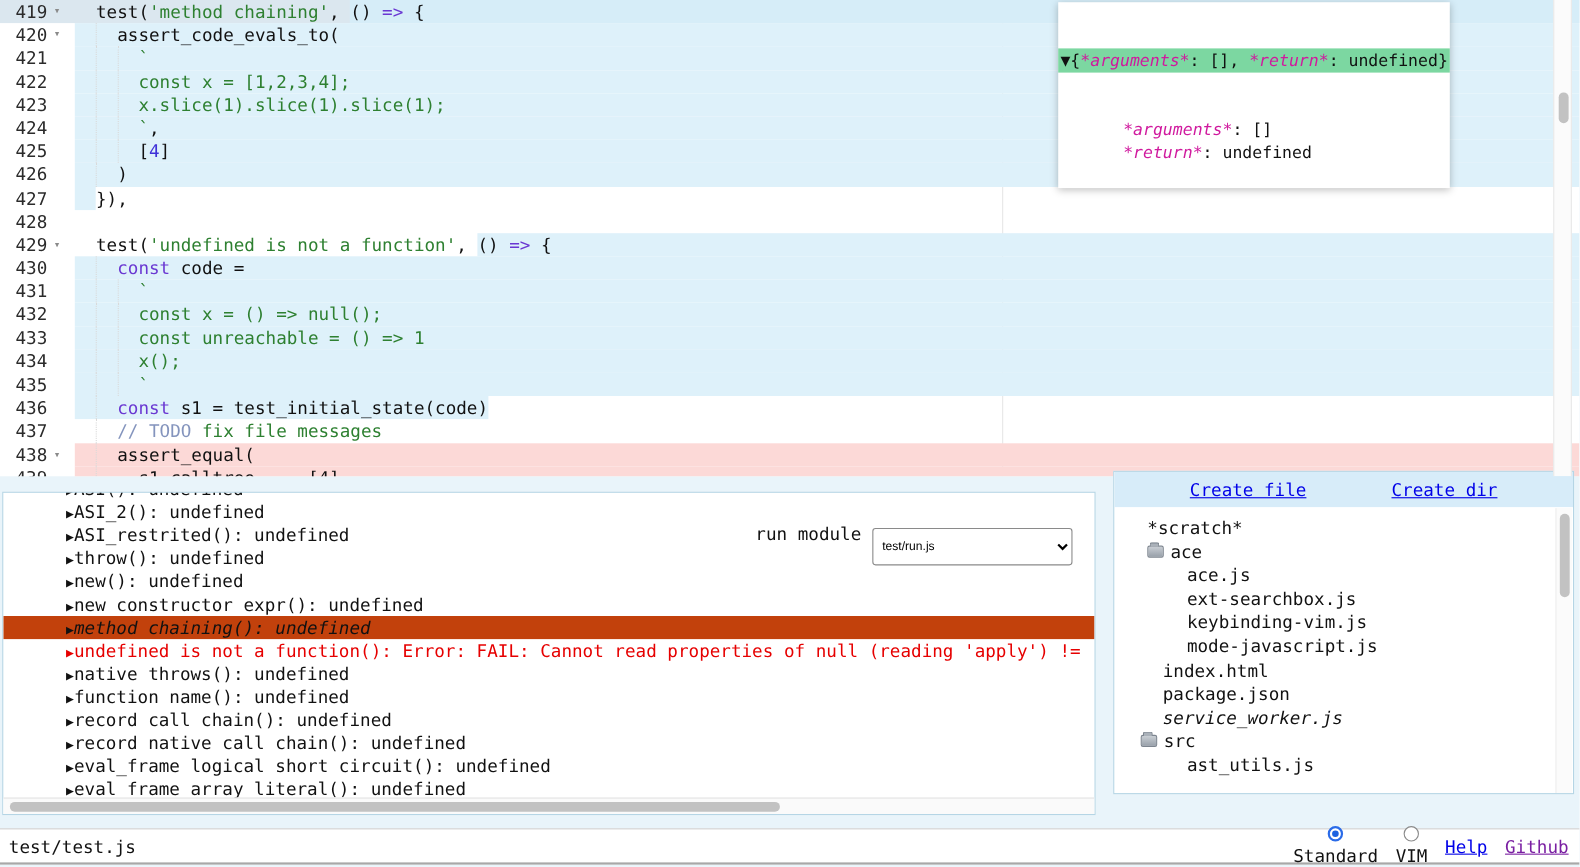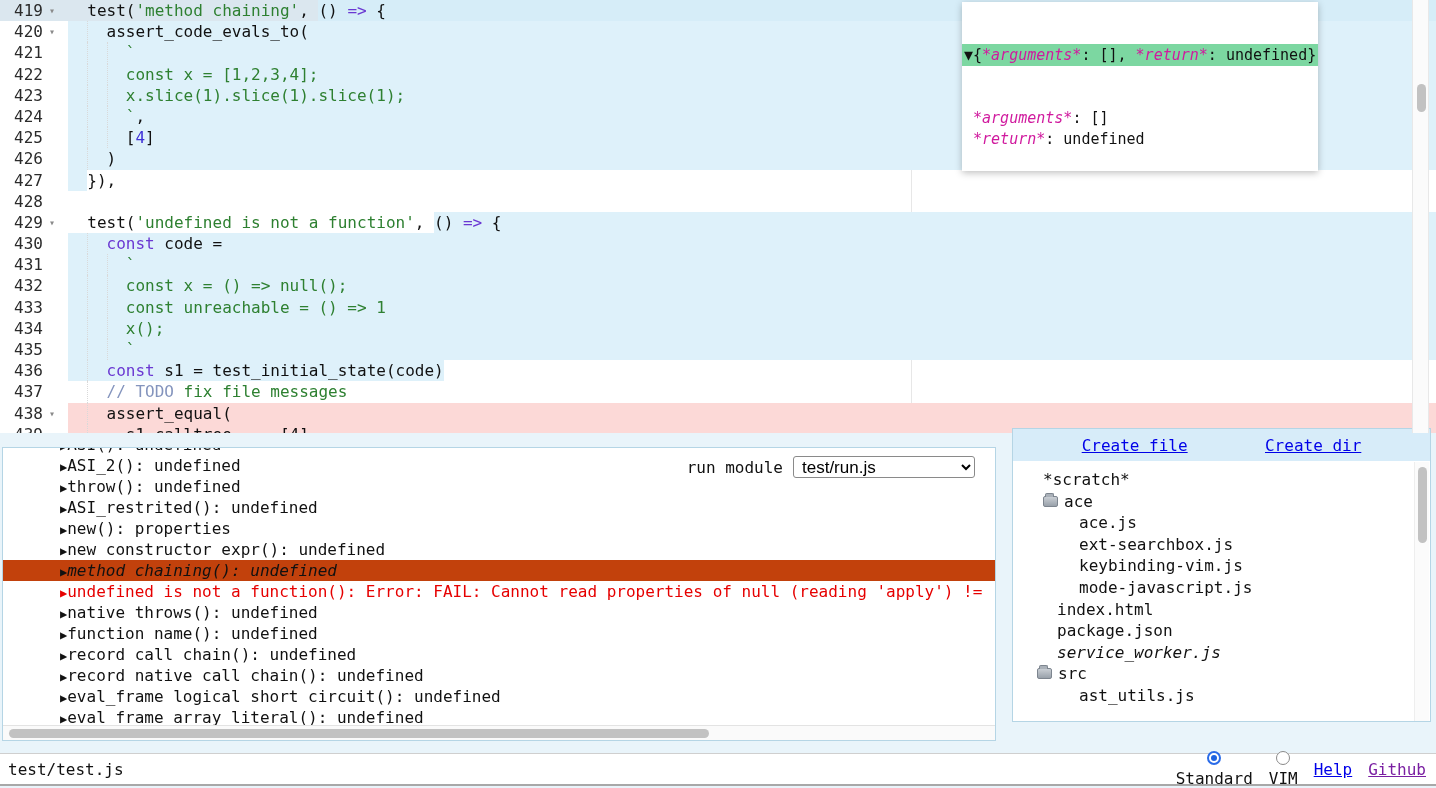--- a/index.html
+++ b/index.html
@@ -25,33 +25,33 @@
   .tk-ct { color:#8494bd; }
   .tk-p { color:#111; }
   .guide { position:absolute; top:0; bottom:0; width:1px; border-left:1px dotted #d9d9d9; z-index:1; }
 
   .ed-scrollbar { position:absolute; right:7px; top:0; width:17px; height:433px; background:#fbfbfb; border-left:1px solid #e8e8e8; border-right:1px solid #e8e8e8; z-index:5; }
   .ed-thumb { position:absolute; left:4px; top:84px; width:9px; height:28px; background:#c2c2c2; border-radius:5px; }
 
   
   .tooltip { position:absolute; left:962px; top:2px; z-index:10; font-size:15px; line-height:21px; white-space:pre; box-shadow:0 2px 7px rgba(0,0,0,0.25); background:#fff; }
   .tt-head { background:#7cd7a1; height:22px; line-height:22px; padding:0 2px; }
-  .tt-row { padding:0 2px; }
+  .tt-row { padding:0 2px;margin-left:48px; }
   .tk-m { color:#d01a9e; font-style:italic; }
 
   
   .output { position:absolute; left:2px; top:447px; width:994px; height:294px; background:#fff; border:1px solid #b5d5e5; overflow:hidden; }
   .out-list { position:absolute; left:0; top:0; right:0; }
   .out-row { height:21px; line-height:21px; font-size:16px; white-space:pre; padding-left:57px; overflow:hidden; }
   .out-row.first { margin-top:-14px; }
   .out-row.selected { background:#c2410c;font-style:italic; }
   .out-row.error { color:#e60000; }
   .out-tri { font-size:12px; }
   .run-module { position:absolute; right:20px; top:8px; display:flex; align-items:center; gap:10px; font-size:16px; }
-  .run-module select { width:182px; height:22px; font-family:"Liberation Sans", sans-serif; font-size:17px; border:1px solid #8a8a8a; border-radius:3px; background:#fff; padding:0 4px; }
+  .run-module select { width:182px; height:34px; font-family:"Liberation Sans", sans-serif; font-size:11px; border:1px solid #8a8a8a; border-radius:3px; background:#fff; padding:0 4px;margin-top:24px; }
   .h-scrollbar { position:absolute; left:0; bottom:0; width:100%; height:15px; background:#fafafa; border-top:1px solid #e3e3e3; }
   .h-thumb { position:absolute; left:6px; top:3px; width:700px; height:9px; background:#c2c2c2; border-radius:5px; }
 
   
   .tree { position:absolute; left:1012px; top:428px; width:419px; height:294px; background:#fff; border:1px solid #b5d5e5; overflow:hidden; }
   .tree-head { height:32px; background:#d7ecf9; display:flex; align-items:center; justify-content:space-around; padding:0 30px; font-size:16px; }
   .tree-head a { color:#0000e8; text-decoration:underline; cursor:pointer; }
   .tree-body { position:relative; padding-top:8px; height:262px; overflow:hidden; }
   .tree-row { height:21.6px; line-height:21.6px; font-size:16px; white-space:pre; }
   .folder { display:inline-block; width:15px; height:11px; background:linear-gradient(#c9ced4,#99a1aa); border:1px solid #7d858f; border-radius:2px; position:relative; margin-right:6px; }
@@ -106,23 +106,23 @@
 
 <div class="tooltip">
   <div class="tt-head" id="tt-head"><span class="tk-p">▼{</span><span class="tk-m">*arguments*</span><span class="tk-p">: [], </span><span class="tk-m">*return*</span><span class="tk-p">: undefined}</span></div>
   <div id="tt-rows"><div class="tt-row"><span class="tk-p"> </span><span class="tk-m">*arguments*</span><span class="tk-p">: []</span></div><div class="tt-row"><span class="tk-p"> </span><span class="tk-m">*return*</span><span class="tk-p">: undefined</span></div></div>
 </div>
 
 <div class="output">
   <div class="out-list" id="out-list">
       <div class="out-row first"><span class="out-tri">▶</span><span>ASI(): undefined</span></div>
       <div class="out-row"><span class="out-tri">▶</span><span>ASI_2(): undefined</span></div>
+      <div class="out-row"><span class="out-tri">▶</span><span>ASI_restrited(): undefined</span></div>
       <div class="out-row"><span class="out-tri">▶</span><span>throw(): undefined</span></div>
-      <div class="out-row"><span class="out-tri">▶</span><span>ASI_restrited(): undefined</span></div>
-      <div class="out-row"><span class="out-tri">▶</span><span>new(): properties</span></div>
+      <div class="out-row"><span class="out-tri">▶</span><span>new(): undefined</span></div>
       <div class="out-row"><span class="out-tri">▶</span><span>new constructor expr(): undefined</span></div>
       <div class="out-row selected"><span class="out-tri">▶</span><span>method chaining(): undefined</span></div>
       <div class="out-row error"><span class="out-tri">▶</span><span>undefined is not a function(): Error: FAIL: Cannot read properties of null (reading 'apply') !=</span></div>
       <div class="out-row"><span class="out-tri">▶</span><span>native throws(): undefined</span></div>
       <div class="out-row"><span class="out-tri">▶</span><span>function name(): undefined</span></div>
       <div class="out-row"><span class="out-tri">▶</span><span>record call chain(): undefined</span></div>
       <div class="out-row"><span class="out-tri">▶</span><span>record native call chain(): undefined</span></div>
       <div class="out-row"><span class="out-tri">▶</span><span>eval_frame logical short circuit(): undefined</span></div>
       <div class="out-row"><span class="out-tri">▶</span><span>eval_frame array_literal(): undefined</span></div>
     </div>

